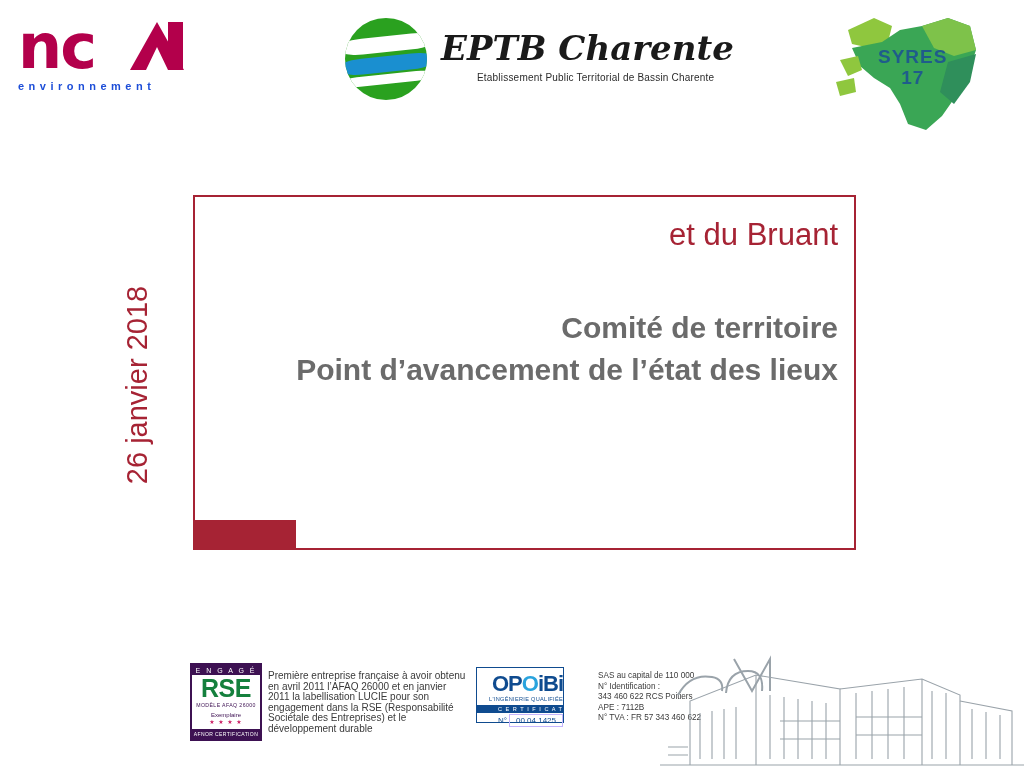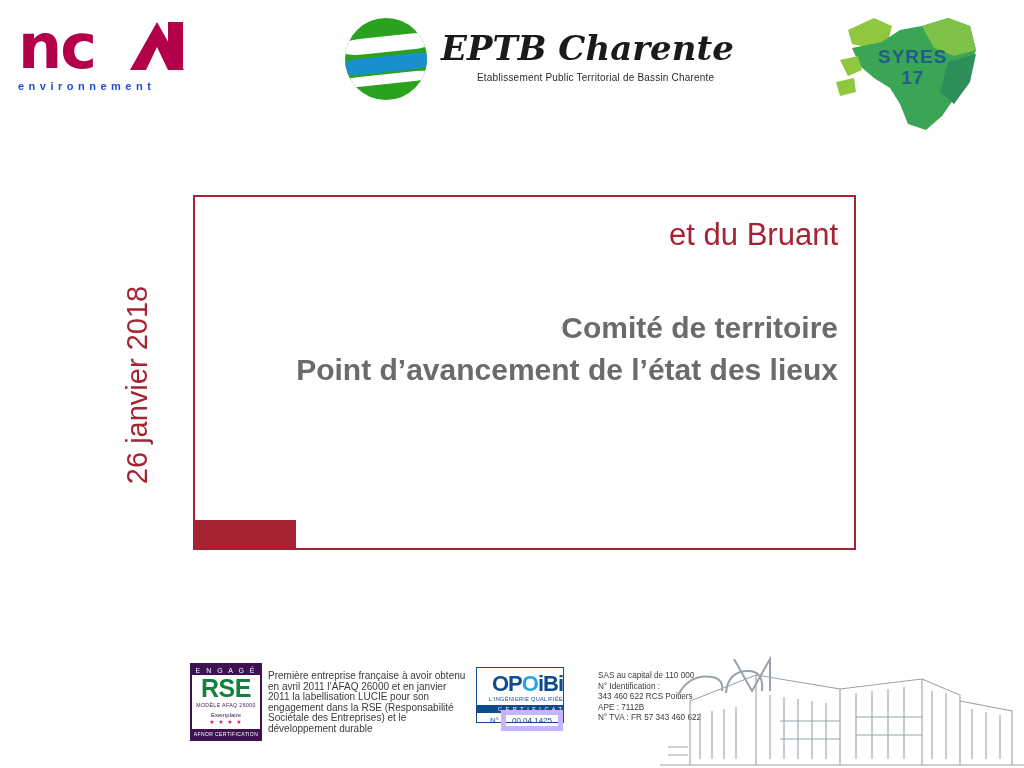--- a/index.html
+++ b/index.html
@@ -307,21 +307,21 @@
     font-size: 5.6px;
     letter-spacing: 1px;
     padding: 1px 0;
   }
   .opq-num {
     margin-top: 3px;
     font-size: 8px;
     color: #0f4b8f;
   }
   .opq-num .box {
-    border: 5px solid #c4b5fd;
+    border: 1px solid #c4b5fd;
     padding: 1px 6px;
     margin-left: 2px;
   }
   .company-info {
     position: absolute;
     left: 570px;
     top: 16px;
     width: 190px;
     font-size: 8.2px;
     line-height: 10.5px;

